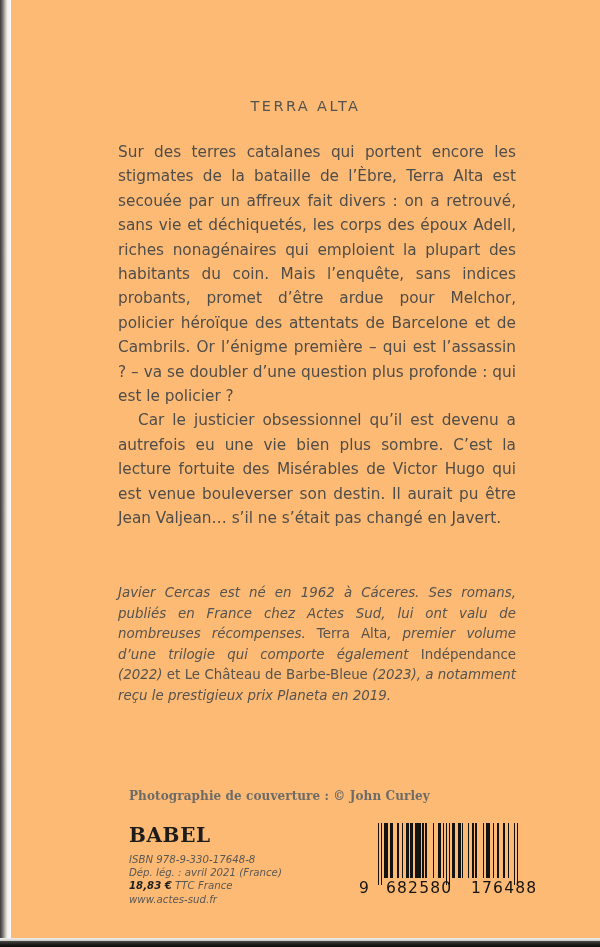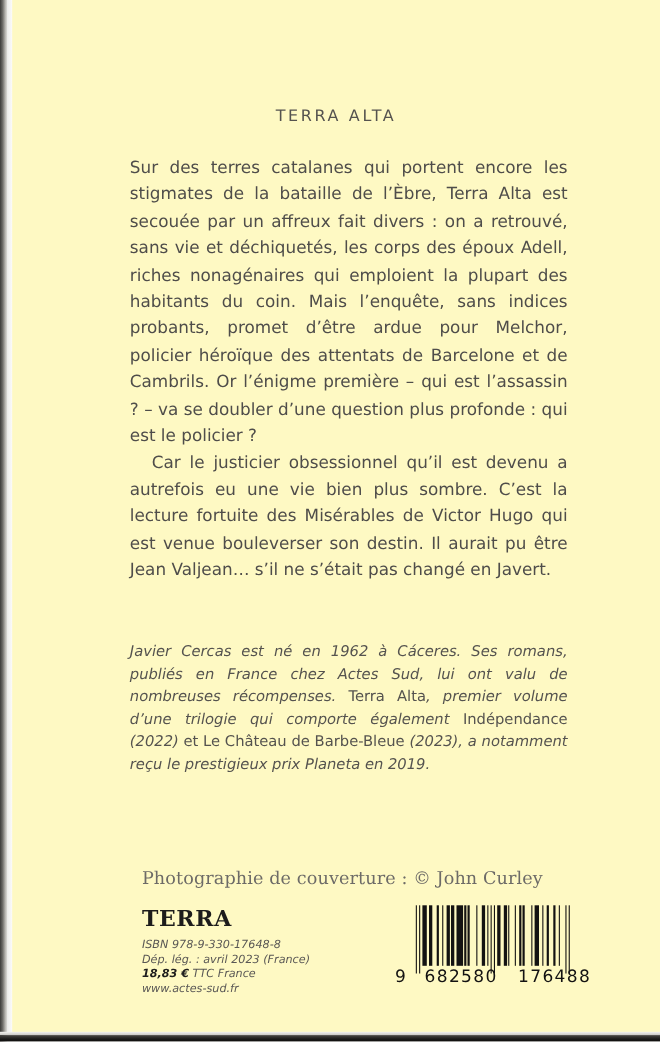--- a/index.html
+++ b/index.html
@@ -57,21 +57,21 @@
     height: 3px;
     background: linear-gradient(to bottom, #f4f3f1 0%, #c9c7c3 100%);
   }
 
   .page {
     position: absolute;
     left: 11px;
     top: 0;
     width: 589px;
     height: 941px;
-    background: #fef9c3;
+    background: #fdba74;
   }
 
   
   .book-title {
     position: absolute;
     left: 0;
     top: 98px;
     width: 589px;
     text-align: center;
     font-family: "DejaVu Sans", sans-serif;
@@ -122,23 +122,24 @@
   .bio .rom {
     font-style: normal;
   }
 
   
   .photo-credit {
     position: absolute;
     left: 118px;
     top: 789px;
     font-family: "DejaVu Serif", serif;
-    font-size: 16px;
+    font-size: 12px;
     color: #6d6b67;
     letter-spacing: 0.1px;
+    font-weight: bold;
   }
 
   .imprint {
     position: absolute;
     left: 118px;
     top: 823px;
     font-family: "DejaVu Serif", serif;
     font-weight: 700;
     font-size: 20px;
     letter-spacing: 0.6px;
@@ -231,25 +232,25 @@
 
     <div class="blurb">
       <p><span class="rom">Sur des terres catalanes qui portent encore les stigmates de la bataille de l’Èbre, Terra Alta est secouée par un affreux fait divers : on a retrouvé, sans vie et déchiquetés, les corps des époux Adell, riches nonagénaires qui emploient la plupart des habitants du coin. Mais l’enquête, sans indices probants, promet d’être ardue pour Melchor, policier héroïque des attentats de Barcelone et de Cambrils. Or l’énigme première – qui est l’assassin ? – va se doubler d’une question plus profonde : qui est le policier ?</span></p>
       <p><span class="rom">Car le justicier obsessionnel qu’il est devenu a autrefois eu une vie bien plus sombre. C’est la lecture fortuite des </span><span class="ital">Misérables</span><span class="rom"> de Victor Hugo qui est venue bouleverser son destin. Il aurait pu être Jean Valjean… s’il ne s’était pas changé en Javert.</span></p>
     </div>
 
     <div class="bio"><span class="ital">Javier Cercas est né en 1962 à Cáceres. Ses romans, publiés en France chez Actes Sud, lui ont valu de nombreuses récompenses. </span><span class="rom">Terra Alta</span><span class="ital">, premier volume d’une trilogie qui comporte également </span><span class="rom">Indépendance</span><span class="ital"> (2022)</span><span class="rom"> et </span><span class="rom">Le Château de Barbe-Bleue</span><span class="ital"> (2023), a notamment reçu le prestigieux prix Planeta en 2019.</span></div>
 
     <div class="photo-credit">Photographie de couverture : © John Curley</div>
 
-    <div class="imprint">TERRA</div>
+    <div class="imprint">BABEL</div>
 
     <div class="legal">
       <div>ISBN 978-9-330-17648-8</div>
-      <div>Dép. lég. : avril 2023 (France)</div>
+      <div>Dép. lég. : avril 2021 (France)</div>
       <div><span class="price">18,83 €</span><span class="ttc"> TTC France</span></div>
       <div>www.actes-sud.fr</div>
     </div>
 
     <div class="barcode-block">
       <div class="barcode-bars">
           <i class="g" style="width: 1.48px;"></i>
           <i class="w" style="width: 1.48px;"></i>
           <i class="g" style="width: 1.48px;"></i>
           <i class="w" style="width: 1.48px;"></i>

